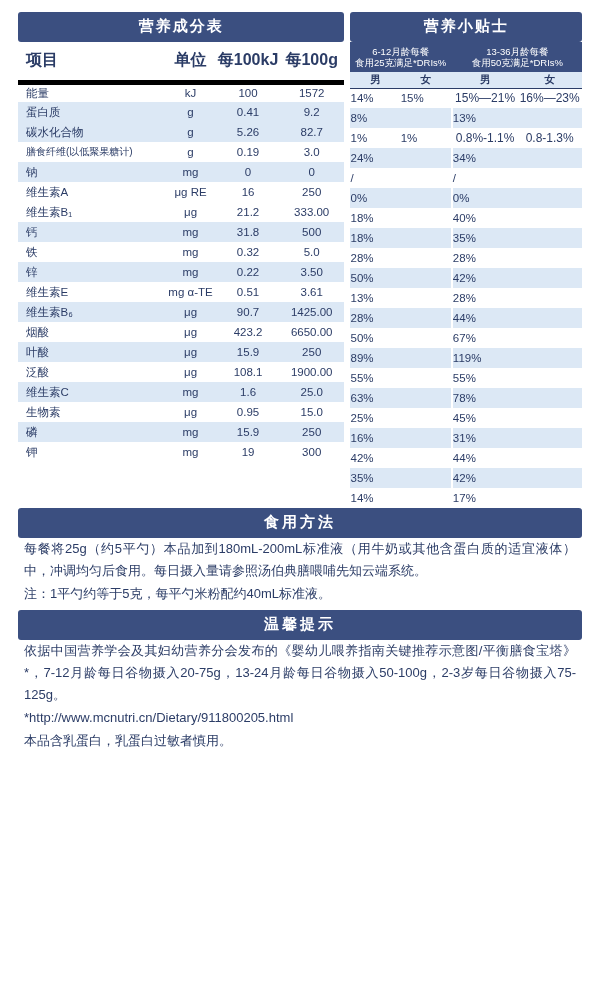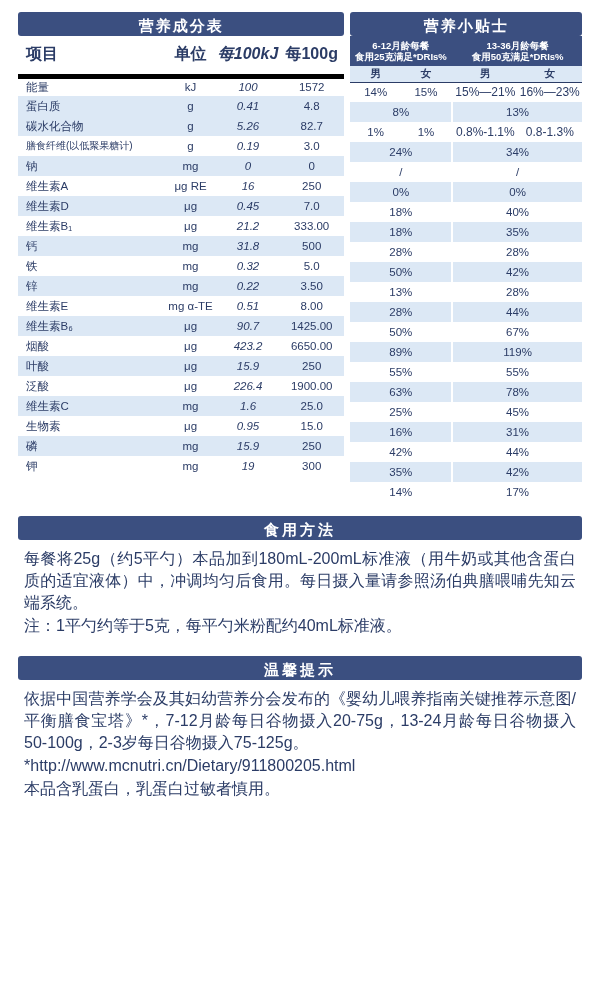--- a/index.html
+++ b/index.html
@@ -17,21 +17,21 @@
   .left-table { width: 330px; }
   .right-table { width: 234px; }
 
   .hdr {
     background: #3b4f80;
     color: #ffffff;
     text-align: center;
     font-weight: bold;
     font-size: 15px;
     letter-spacing: 2px;
-    padding: 5px 0 0 0;
+    padding: 5px 0 6px 0;
     border-radius: 3px;
   }
 
   table { border-collapse: collapse; width: 100%; }
   td, th { padding: 0; }
 
   .lt td, .rt td { height: 20px; font-size: 11.5px; }
 
   
   .colhead td {
@@ -40,48 +40,48 @@
     color: #2b3c66;
     font-size: 16px;
     text-align: center;
     vertical-align: middle;
     border-bottom: 5px solid #000000;
   }
   .lt .colhead td { height: 40px; }
 
   .lt td.item { text-align: left; padding-left: 8px; width: 148px; }
   .lt td.unit { text-align: center; width: 54px; margin-top: 39px; }
-  .lt td.k100 { text-align: center; width: 62px; font-style: italic; }
+  .lt td.k100 { text-align: center; width: 62px; }
   .lt td.g100 { text-align: center; width: 66px; }
 
   .zebra-a { background: #ffffff; }
   .zebra-b { background: #dce8f5; }
 
   
   .rt .grp td {
-    background: #3b4f80; color: #fff; font-weight: bold;
+    background: #3b4f80; color: #fff; font-weight: normal;
     font-size: 9.5px; text-align: center; line-height: 11px;
     padding: 2px 1px; height: 30px;
   }
   .rt .sex td {
     background: #dce8f5; color: #2b3c66; font-weight: bold;
     font-size: 10.5px; text-align: center; height: 16px;
     border-bottom: 1px solid #2b3c66;
   }
-  .rt td.v { text-align: center; font-size: 11.5px; }
+  .rt td.v { font-size: 11.5px; }
   .rt td.vsmall { text-align: center; font-size: 12px; }
 
   .sep { width: 2px; background: #ffffff; }
 
   
-  .section { margin-top: 14px; }
+  .section { }
   .section .hdr { letter-spacing: 3px; }
   .body-text {
-    padding: 8px 6px 4px 6px;
-    font-size: 16px;
+    padding: 0 6px 4px 6px;
+    font-size: 13px;
     line-height: 22px;
     color: #2b3c66;
     text-align: justify;
   }
   .body-text p { margin: 0 0 1px 0; }
 </style>
 </head>
 <body>
 
 <div class="page">
@@ -101,21 +101,21 @@
             <tr class="zebra-a">
               <td class="item">能量</td>
               <td class="unit">kJ</td>
               <td class="k100">100</td>
               <td class="g100">1572</td>
             </tr>
             <tr class="zebra-b">
               <td class="item">蛋白质</td>
               <td class="unit">g</td>
               <td class="k100">0.41</td>
-              <td class="g100">4.8</td>
+              <td class="g100">9.2</td>
             </tr>
             <tr class="zebra-b">
               <td class="item">碳水化合物</td>
               <td class="unit">g</td>
               <td class="k100">5.26</td>
               <td class="g100">82.7</td>
             </tr>
             <tr class="zebra-a">
               <td class="item" style="font-size: 10px;">膳食纤维(以低聚果糖计)</td>
               <td class="unit">g</td>
@@ -127,26 +127,20 @@
               <td class="unit">mg</td>
               <td class="k100">0</td>
               <td class="g100">0</td>
             </tr>
             <tr class="zebra-a">
               <td class="item">维生素A</td>
               <td class="unit">μg RE</td>
               <td class="k100">16</td>
               <td class="g100">250</td>
             </tr>
-            <tr class="zebra-b">
-              <td class="item">维生素D</td>
-              <td class="unit">μg</td>
-              <td class="k100">0.45</td>
-              <td class="g100">7.0</td>
-            </tr>
             <tr class="zebra-a">
               <td class="item">维生素B₁</td>
               <td class="unit">μg</td>
               <td class="k100">21.2</td>
               <td class="g100">333.00</td>
             </tr>
             <tr class="zebra-b">
               <td class="item">钙</td>
               <td class="unit">mg</td>
               <td class="k100">31.8</td>
@@ -161,21 +155,21 @@
             <tr class="zebra-b">
               <td class="item">锌</td>
               <td class="unit">mg</td>
               <td class="k100">0.22</td>
               <td class="g100">3.50</td>
             </tr>
             <tr class="zebra-a">
               <td class="item">维生素E</td>
               <td class="unit">mg α-TE</td>
               <td class="k100">0.51</td>
-              <td class="g100">8.00</td>
+              <td class="g100">3.61</td>
             </tr>
             <tr class="zebra-b">
               <td class="item">维生素B₆</td>
               <td class="unit">μg</td>
               <td class="k100">90.7</td>
               <td class="g100">1425.00</td>
             </tr>
             <tr class="zebra-a">
               <td class="item">烟酸</td>
               <td class="unit">μg</td>
@@ -184,21 +178,21 @@
             </tr>
             <tr class="zebra-b">
               <td class="item">叶酸</td>
               <td class="unit">μg</td>
               <td class="k100">15.9</td>
               <td class="g100">250</td>
             </tr>
             <tr class="zebra-a">
               <td class="item">泛酸</td>
               <td class="unit">μg</td>
-              <td class="k100">226.4</td>
+              <td class="k100">108.1</td>
               <td class="g100">1900.00</td>
             </tr>
             <tr class="zebra-b">
               <td class="item">维生素C</td>
               <td class="unit">mg</td>
               <td class="k100">1.6</td>
               <td class="g100">25.0</td>
             </tr>
             <tr class="zebra-a">
               <td class="item">生物素</td>

